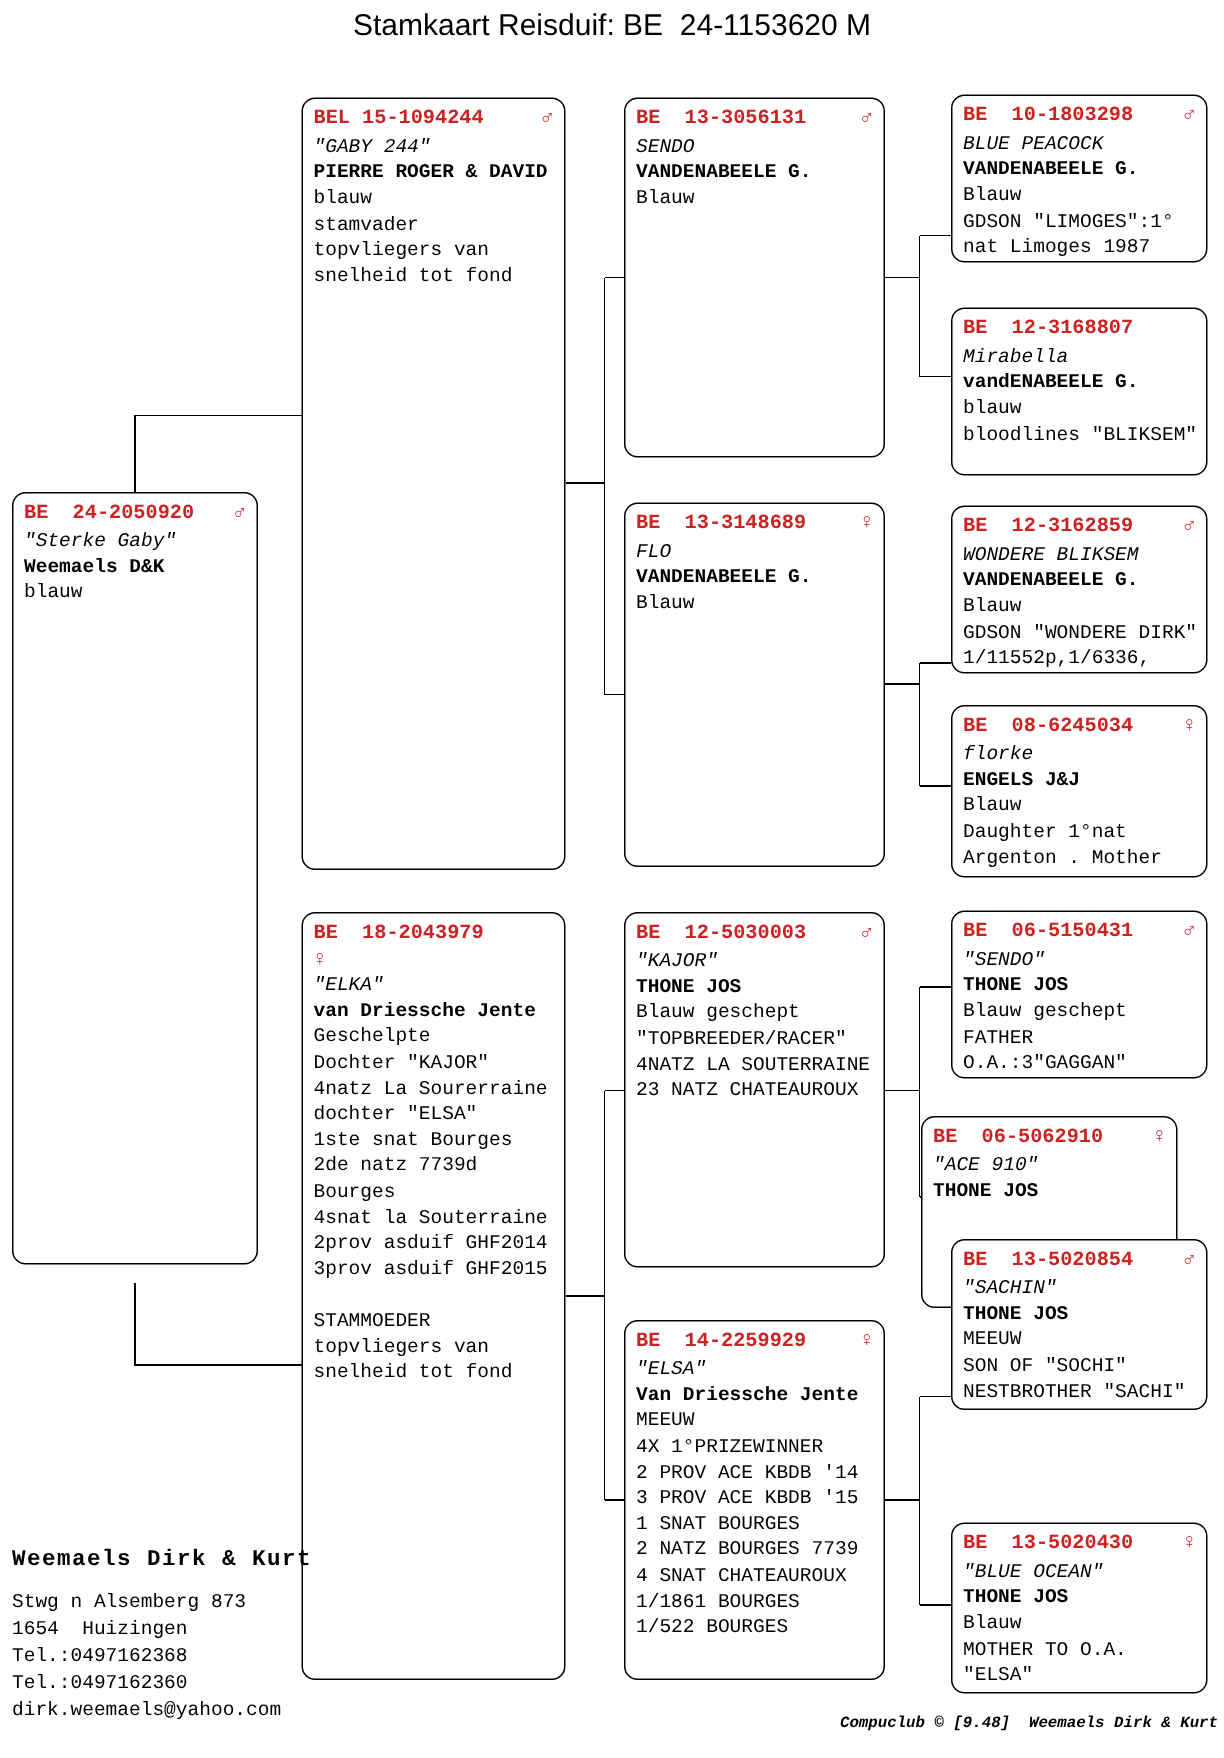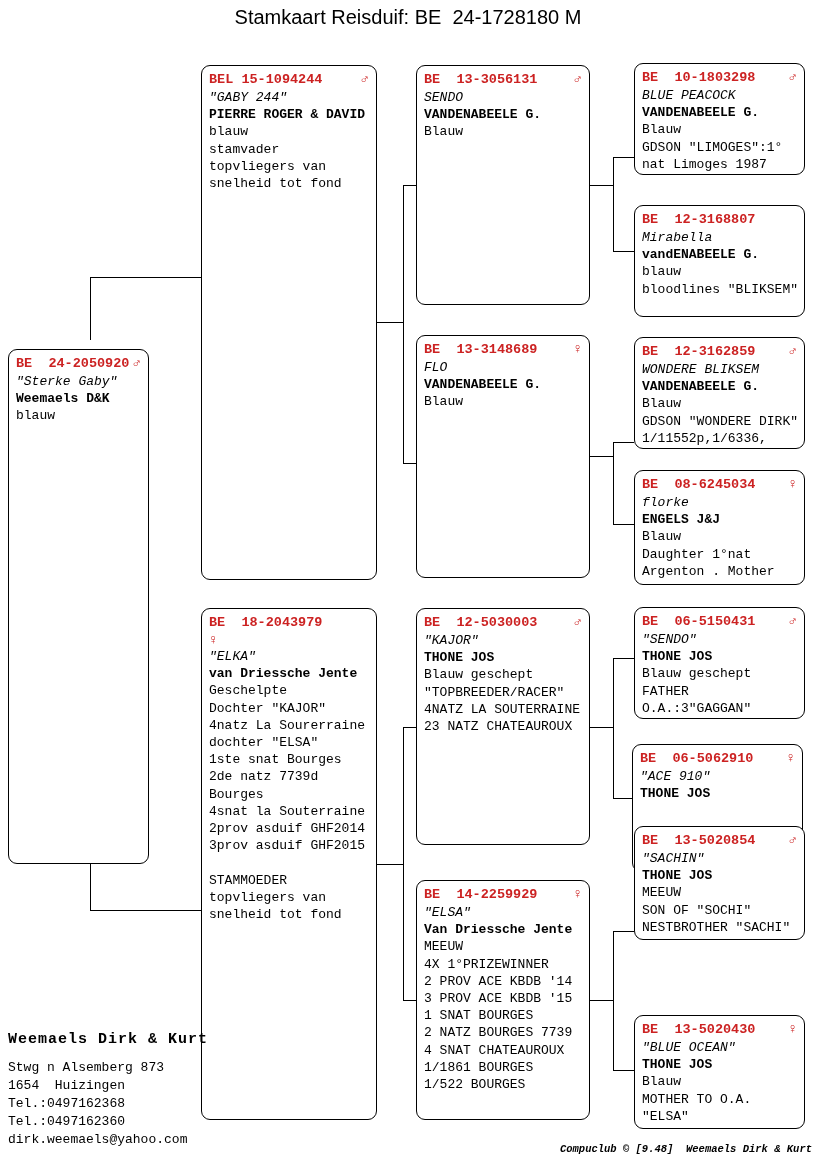--- a/index.html
+++ b/index.html
@@ -22,33 +22,33 @@
                      margin-bottom:9px;white-space:pre;}
   #owner .line{line-height:18px;}
   #footer{position:absolute;right:4px;top:1143px;font-size:10.5px;font-style:italic;
           font-weight:bold;white-space:pre;}
 </style>
 </head>
 <body>
 
 <div id="page">
 
-  <div id="title">Stamkaart Reisduif: BE  24-1728180 M</div>
+  <div id="title">Stamkaart Reisduif: BE  24-1153620 M</div>
 
   <svg id="connectors" width="816" height="1172" viewBox="0 0 816 1172">
     <path d="M90 340 V277 H201  M90 855 V910 H201
              M377 322 H403  M403 185 V463  M403 185 H416  M403 463 H416
              M377 864 H403  M403 727 V1000 M403 727 H416  M403 1000 H416
              M590 185 H613  M613 157 V251  M613 157 H634  M613 251 H634
              M590 456 H613  M613 442 V524  M613 442 H634  M613 524 H634
              M590 727 H613  M613 658 V798  M613 658 H634  M613 798 H634
              M590 1000 H613 M613 931 V1070 M613 931 H634  M613 1070 H634" fill="none" stroke="#000" stroke-width="1" shape-rendering="crispEdges"></path>
   </svg>
 
-  <div class="box" style="left:8px;top:349px;width:141px;height:515px">
+  <div class="box" style="left:8px;top:328px;width:164px;height:515px">
     <div class="ring-row" style="color: rgb(204, 34, 34);">
       <span class="ring">BE  24-2050920</span>
       <span class="sex">♂</span>
     </div>
     <div>
         <div class="line italic">"Sterke Gaby"</div>
         <div class="line bold">Weemaels D&amp;K</div>
         <div class="line plain">blauw</div>
       </div>
   </div>
@@ -214,21 +214,21 @@
     </div>
     <div>
         <div class="line italic">"SENDO"</div>
         <div class="line bold">THONE JOS</div>
         <div class="line plain">Blauw geschept</div>
         <div class="line plain">FATHER</div>
         <div class="line plain">O.A.:3"GAGGAN"</div>
       </div>
   </div>
 
-  <div class="box" style="left:632px;top:744px;width:171px;height:128px">
+  <div class="box" style="left:614px;top:744px;width:171px;height:128px">
     <div class="ring-row" style="color: rgb(204, 34, 34);">
       <span class="ring">BE  06-5062910</span>
       <span class="sex">♀</span>
     </div>
     <div>
         <div class="line italic">"ACE 910"</div>
         <div class="line bold">THONE JOS</div>
       </div>
   </div>
 

